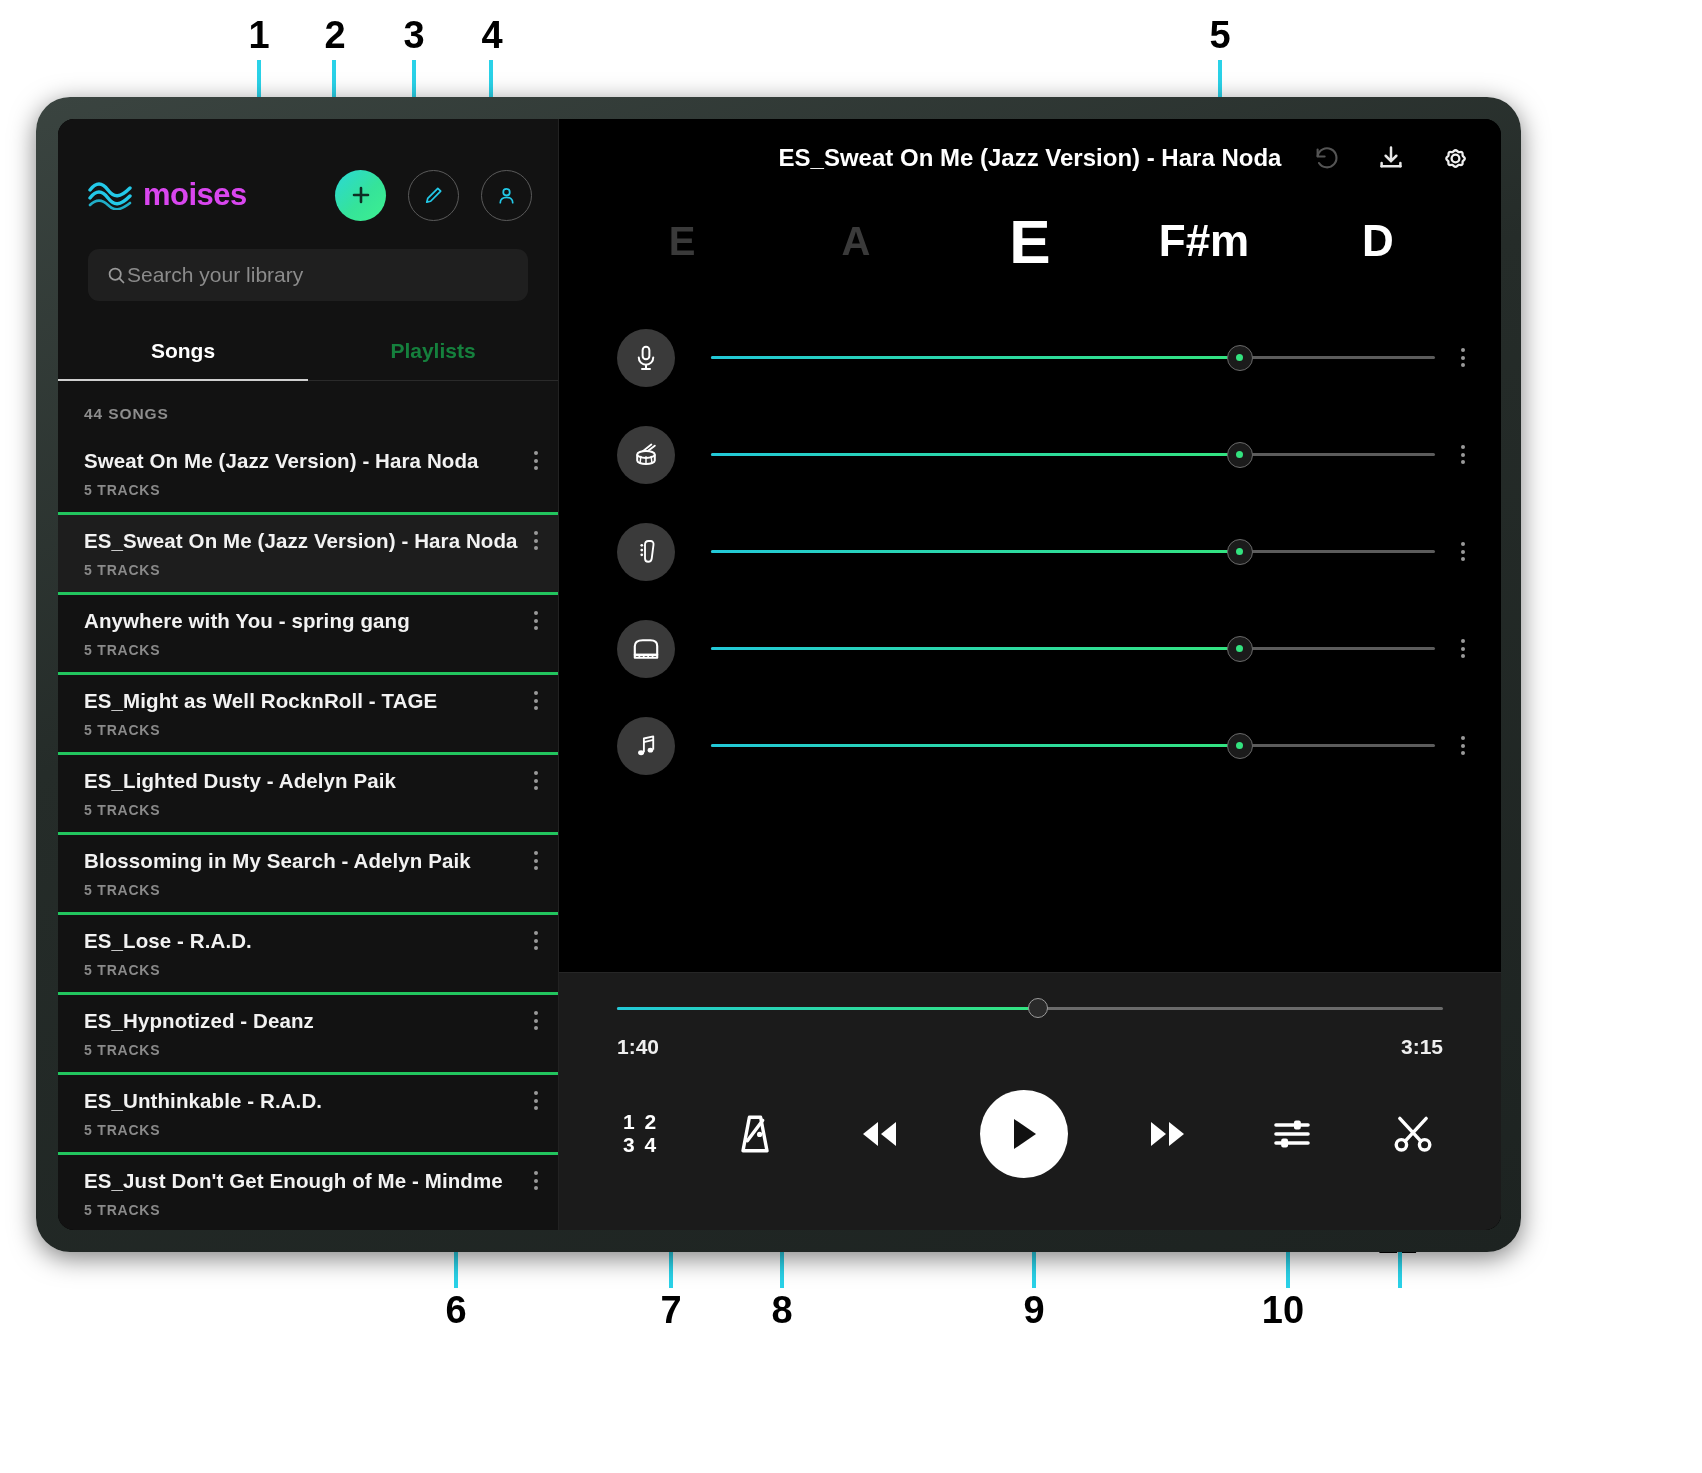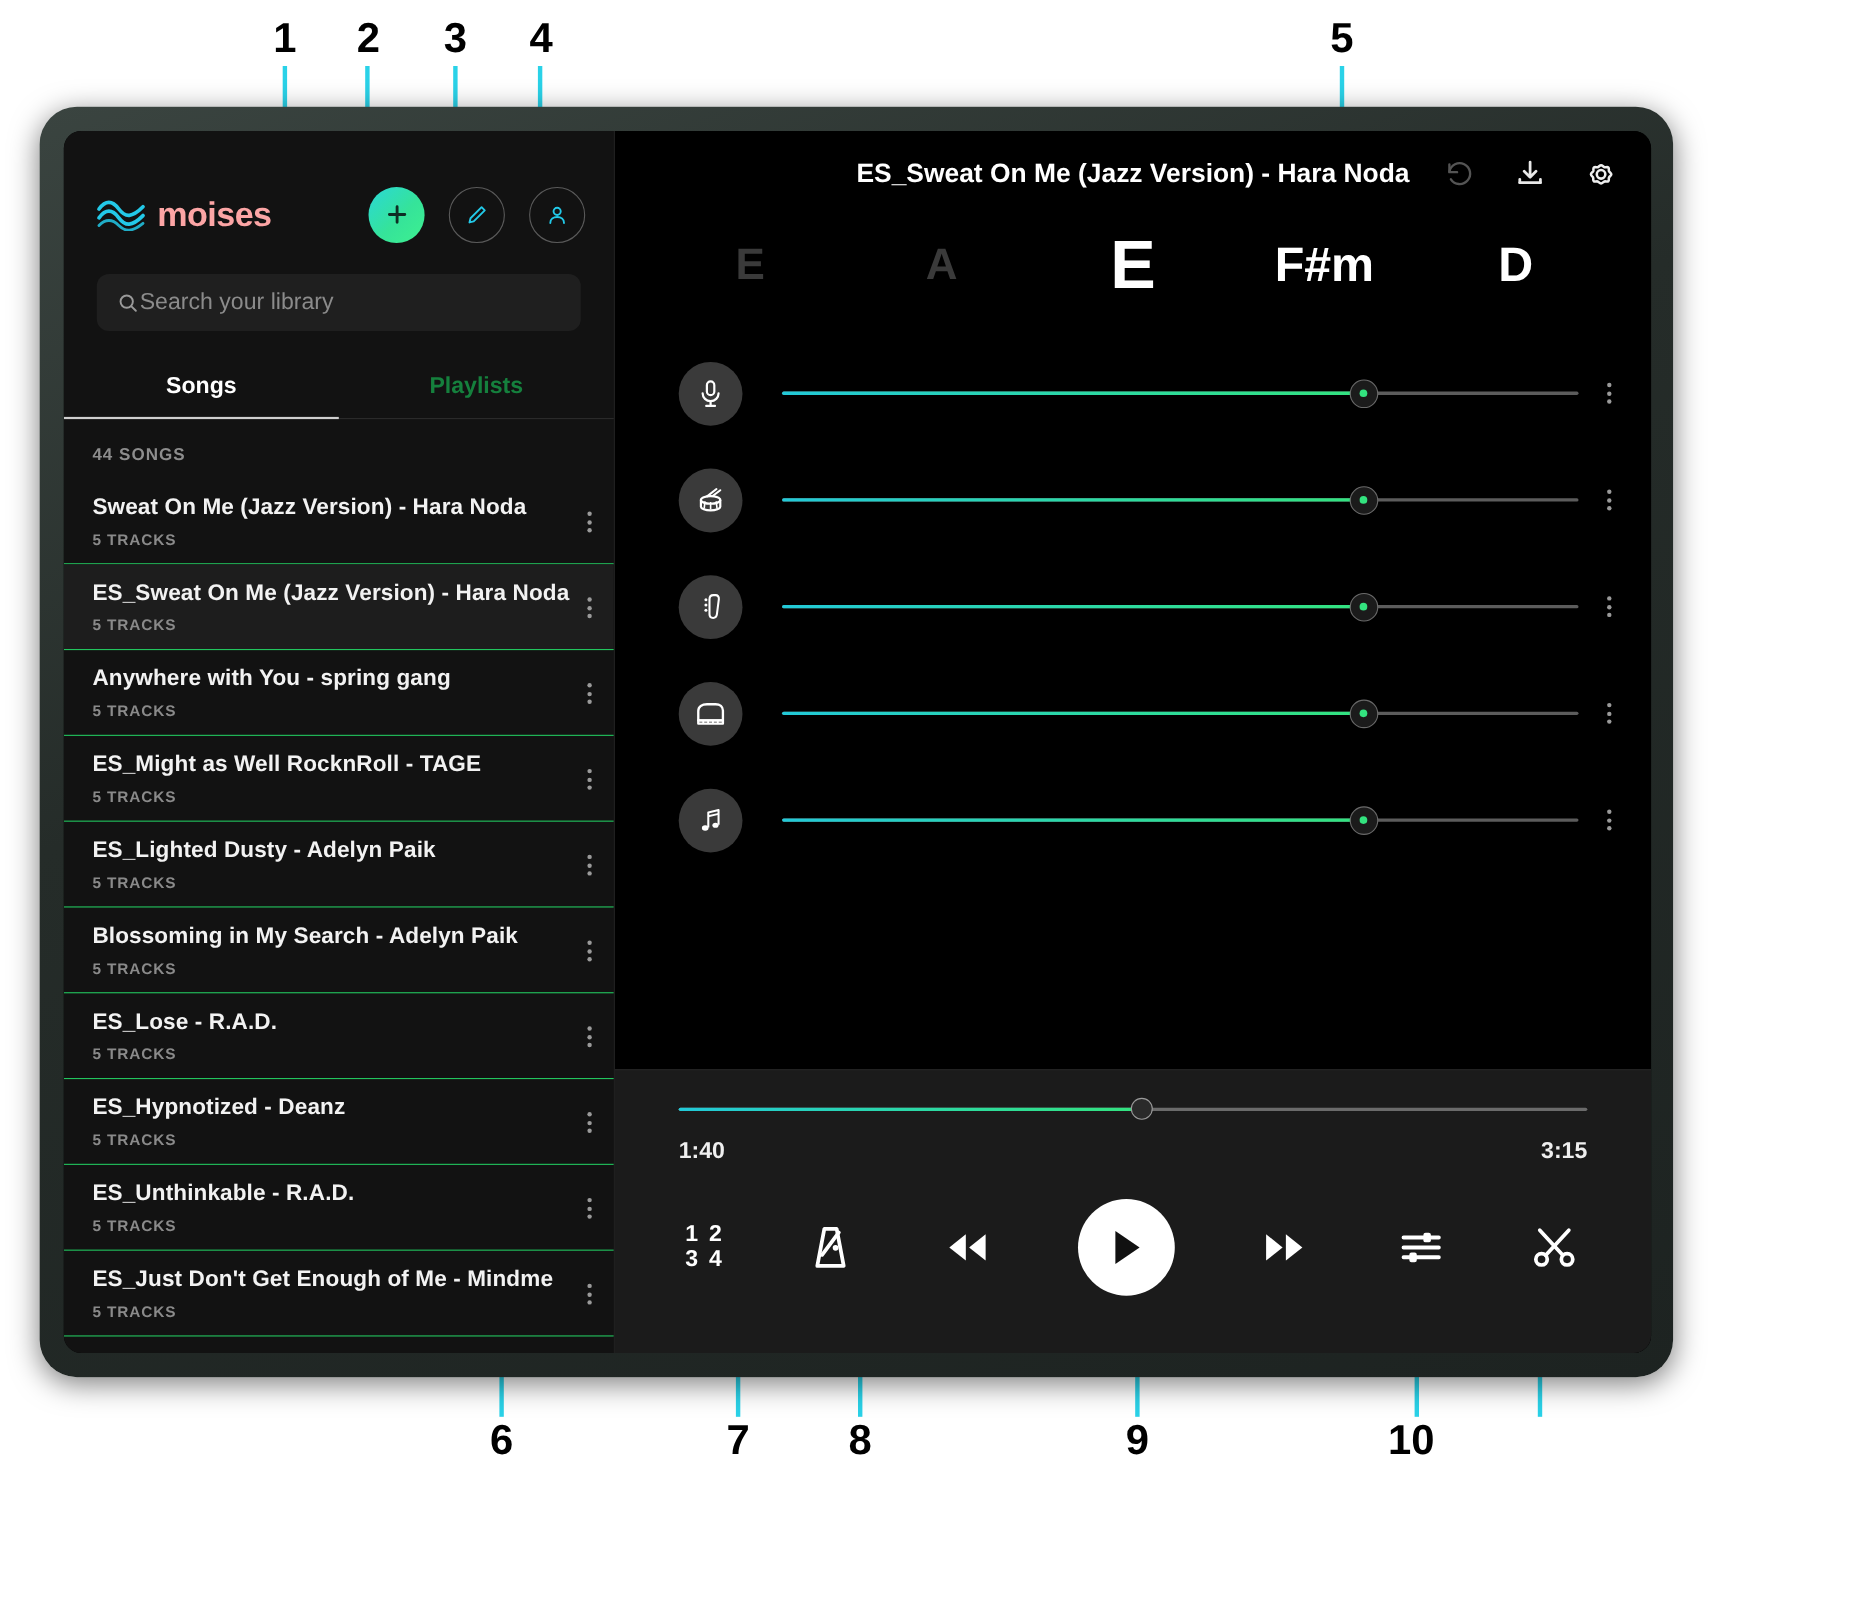--- a/index.html
+++ b/index.html
@@ -63,21 +63,21 @@
     position: relative;
   }
   .sb-top {
     display: flex; align-items: center;
     padding: 44px 26px 0 30px;
     height: 108px;
   }
   .logo-wrap { display:flex; align-items:center; gap:11px; }
   .logo-mark { width: 44px; height: 30px; }
   .logo-text {
-    color:#fca5a5; font-size:31px; font-weight:700; letter-spacing:-.5px;
+    color:#d946ef; font-size:31px; font-weight:700; letter-spacing:-.5px;
   }
   .sb-actions { display:flex; align-items:center; gap:22px; margin-left:auto; }
   .btn-circ {
     width: 51px; height: 51px; border-radius: 50%;
     display:flex; align-items:center; justify-content:center;
     cursor:pointer;
   }
   .btn-add {
     background: linear-gradient(135deg,#2ad8d8 0%, #35e39a 55%, #3ef08f 100%);
   }
@@ -110,22 +110,22 @@
     width: 50%; height: 2px; background: #cfcfcf;
   }
 
   .songs-count {
     color:#8d8d8d; font-size:15.5px; font-weight:700;
     letter-spacing:.9px; padding: 24px 0 12px 26px;
   }
   #songlist { flex:1; overflow:hidden; }
   .song-row {
     padding: 14px 0 14px 26px;
-    border-bottom: 1px solid #22c55e;
-    display:flex; align-items:center;
+    border-bottom: 3px solid #22c55e;
+    display:flex; align-items:flex-start;
     position: relative;
     cursor:pointer;
   }
   .song-row.selected { background:#1d1d1d; }
   .song-col { flex:1; }
   .song-title { color:#f2f2f2; font-size:20.5px; font-weight:700; letter-spacing:.1px; }
   .song-title.dim { color:#8e8e8e; }
   .song-sub { color:#8a8a8a; font-size:14px; font-weight:600; letter-spacing:.8px; margin-top:9px; }
   .row-icons { display:flex; align-items:center; gap:18px; padding-right:20px; margin-top:2px; }
   .kebab { display:flex; flex-direction:column; gap:3.5px; align-items:center; cursor:pointer; }

